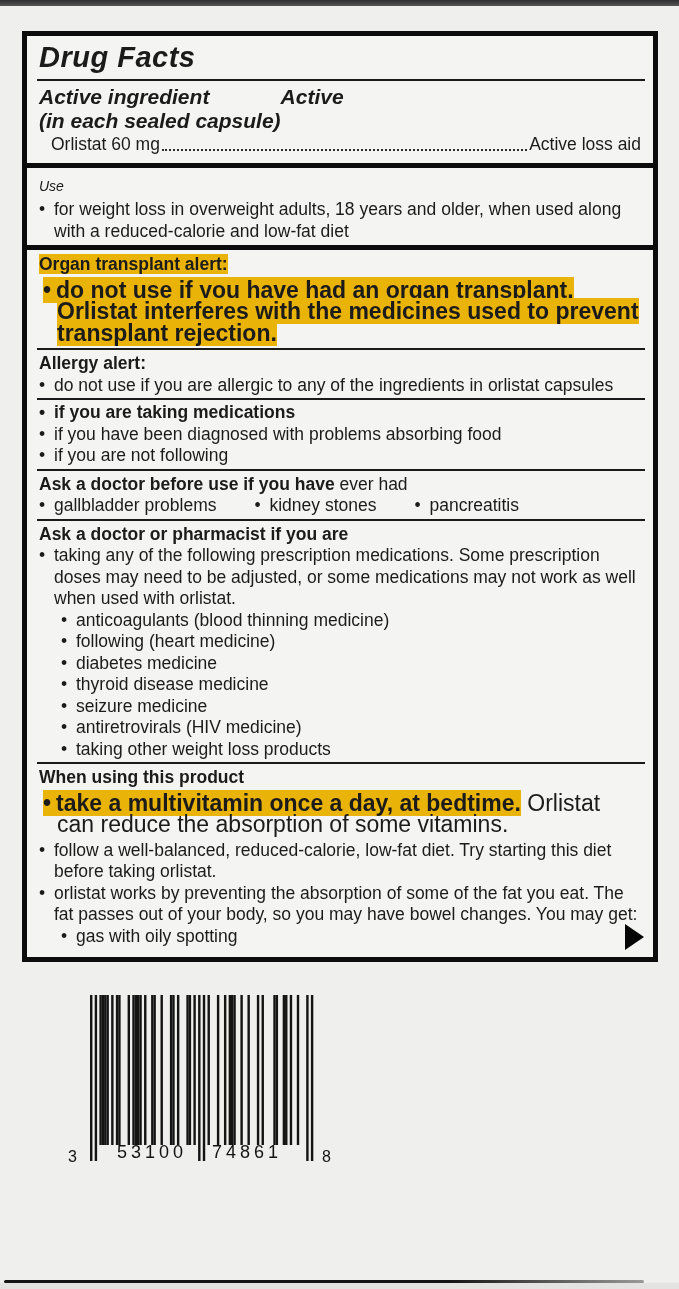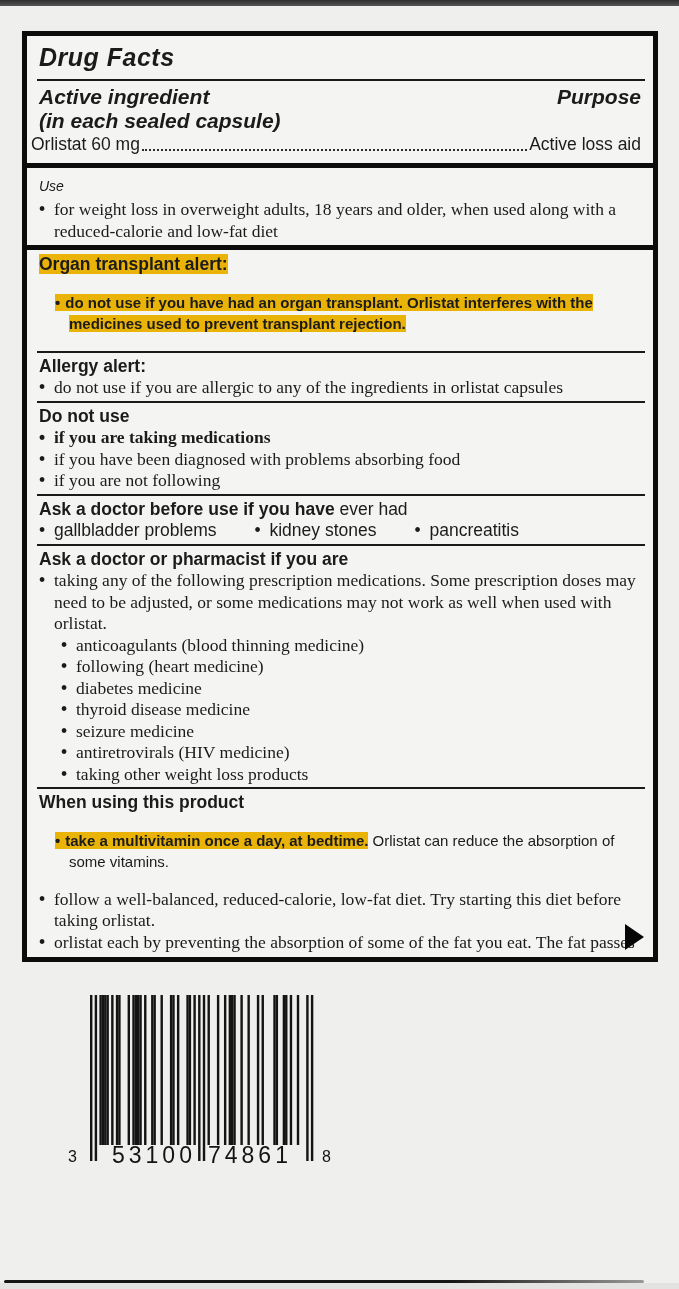--- a/index.html
+++ b/index.html
@@ -14,56 +14,56 @@
   .pkg-top-edge{position:absolute;top:0;left:0;width:679px;height:6px;background:linear-gradient(#2e2e2e,#555);}
   .pkg-bottom-line{position:absolute;top:1280px;left:4px;width:640px;height:3px;background:linear-gradient(90deg,#161616 70%,#9a9a98);border-radius:2px;}
   .pkg-bottom-band{position:absolute;top:1283px;left:0;width:679px;height:6px;background:#e3e3e1;}
 
   
   .dfbox{
     position:absolute;left:22px;top:31px;width:636px;height:931px;
     box-sizing:border-box;border:5px solid #0c0c0c;background:#f4f4f2;
     overflow:hidden;
   }
-  .title{font-style:italic;font-weight:bold;font-size:25px;line-height:34px;padding:4px 12px 3px 12px;letter-spacing:.5px;}
+  .title{font-style:italic;font-weight:bold;font-size:29px;line-height:34px;padding:4px 12px 3px 12px;letter-spacing:.5px;}
   .rule{height:2px;background:#1a1a1a;margin:2px 8px 2px 10px;}
   .rule-thick{height:5px;background:#0c0c0c;margin:3px 0;}
 
-  .ai-row{display:flex;justify-content:space-between;align-items:flex-start;padding:2px 12px 0 12px;}
+  .ai-row{display:flex;align-items:flex-start;padding:2px 12px 0 12px;}
   .it-b{font-style:italic;font-weight:bold;font-size:21px;line-height:24px;}
-  .dots-row{display:flex;align-items:flex-end;padding:1px 12px 5px 4px;font-size:17.5px;line-height:21px;}
+  .dots-row{display:flex;align-items:flex-end;padding:1px 12px 5px 24px;font-size:17.5px;line-height:21px;}
   .dots{flex:1;border-bottom:2.5px dotted #2b2b2b;margin:0 2px 4px 2px;}
 
   .sec-head{font-style:italic;font-weight:normal;font-size:14px;line-height:26px;padding:2px 12px 0 12px;}
   .subhead{font-weight:bold;font-size:17.5px;line-height:21.5px;padding:1px 12px 0 12px;}
   .b{font-weight:bold;}
 
   .bullet{display:flex;padding:0 8px 0 12px;font-size:17.5px;line-height:21.5px;}
   .bullet .m{flex:none;width:15px;}
-  .bullet .t{flex:1;font-family:Liberation Serif, serif;}
+  .bullet .t{flex:1;}
   .bullet.sub{padding-left:34px;}
 
-  .hang{margin:16px;padding:0 8px 0 26px;text-indent:-14px;font-size:15px;line-height:21.5px;}
+  .hang{margin:4px;padding:0 8px 0 26px;text-indent:-14px;font-size:23px;line-height:21.5px;}
   .hl{background:#eab308;}
   .mk{padding-right:5px;}
 
   .inline-row{display:flex;gap:38px;padding:0 12px;font-size:17.5px;line-height:21.5px;}
   .inline-item{display:flex;}
   .inline-item .m{width:15px;flex:none;}
 
   .cont-arrow{
     position:absolute;right:9px;bottom:7px;width:0;height:0;
     border-left:19px solid #050505;border-top:13px solid transparent;border-bottom:13px solid transparent;
   }
 
   
   .barcode{position:absolute;left:68px;top:995px;width:280px;height:185px;}
   .bc-bars{position:absolute;left:22px;top:0;}
   .bc-num{position:absolute;color:#131313;}
-  .bc-group{top:147px;font-size:23px;letter-spacing:4px;text-align:center;}
+  .bc-group{top:147px;font-size:18px;letter-spacing:4px;text-align:center;}
   .bc-left-group{left:44px;width:80px;}
   .bc-right-group{left:140px;width:78px;}
   .bc-side{top:153px;font-size:16px;}
   .bc-left-digit{left:0;}
   .bc-right-digit{left:254px;}
 </style>
 </head>
 <body>
 
 <div class="pkg-top-edge"></div>
@@ -71,21 +71,21 @@
 <div class="dfbox">
 
   <div class="title">Drug Facts</div>
   <div class="rule"></div>
 
   <div class="ai-row">
     <div>
       <div class="it-b">Active ingredient</div>
       <div class="it-b">(in each sealed capsule)</div>
     </div>
-    <div class="it-b">Purpose</div>
+    <div class="it-b">Active</div>
   </div>
 
   <div class="dots-row">
     <span>Orlistat 60 mg</span>
     <span class="dots"></span>
     <span>Active loss aid</span>
   </div>
 
   <div class="rule-thick"></div>
 
@@ -104,21 +104,20 @@
   <div class="rule"></div>
 
   <div class="subhead">Allergy alert:</div>
   <div class="bullet">
     <span class="m">•</span>
     <span class="t">do not use if you are allergic to any of the ingredients in orlistat capsules</span>
   </div>
 
   <div class="rule"></div>
 
-  <div class="subhead">Do not use</div>
   <div class="bullet b">
     <span class="m">•</span>
     <span class="t">if you are taking medications</span>
   </div>
   <div class="bullet">
     <span class="m">•</span>
     <span class="t">if you have been diagnosed with problems absorbing food</span>
   </div>
   <div class="bullet">
     <span class="m">•</span>
@@ -182,21 +181,21 @@
   <div class="rule"></div>
 
   <div class="subhead">When using this product</div>
   <p class="hang"><span class="hl b"><span class="mk">•</span><span>take a multivitamin once a day, at bedtime.</span></span><span> Orlistat can reduce the absorption of some vitamins.</span></p>
   <div class="bullet">
     <span class="m">•</span>
     <span class="t">follow a well-balanced, reduced-calorie, low-fat diet. Try starting this diet before taking orlistat.</span>
   </div>
   <div class="bullet">
     <span class="m">•</span>
-    <span class="t">orlistat each by preventing the absorption of some of the fat you eat. The fat passes out of your body, so you may have bowel changes. You may get:</span>
+    <span class="t">orlistat works by preventing the absorption of some of the fat you eat. The fat passes out of your body, so you may have bowel changes. You may get:</span>
   </div>
   <div class="bullet sub">
     <span class="m">•</span>
     <span class="t">gas with oily spotting</span>
   </div>
 
   <div class="cont-arrow"></div>
 </div>
 
 <div class="barcode">

